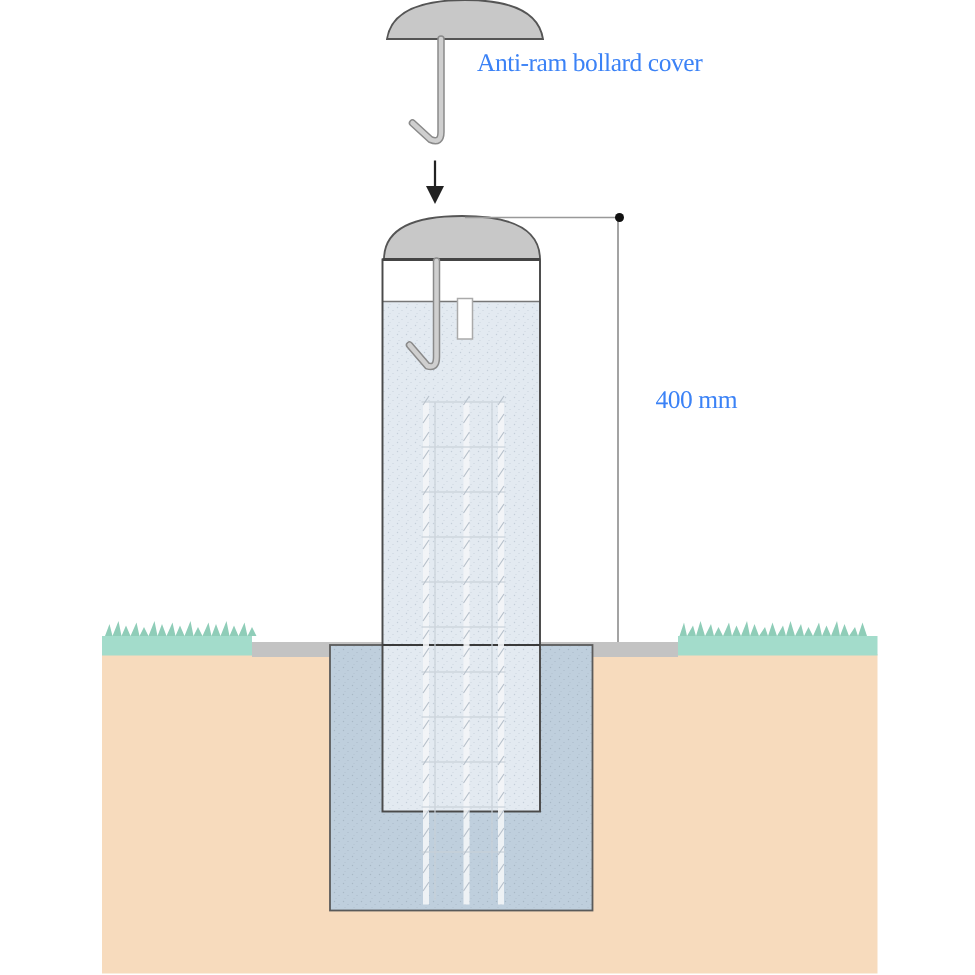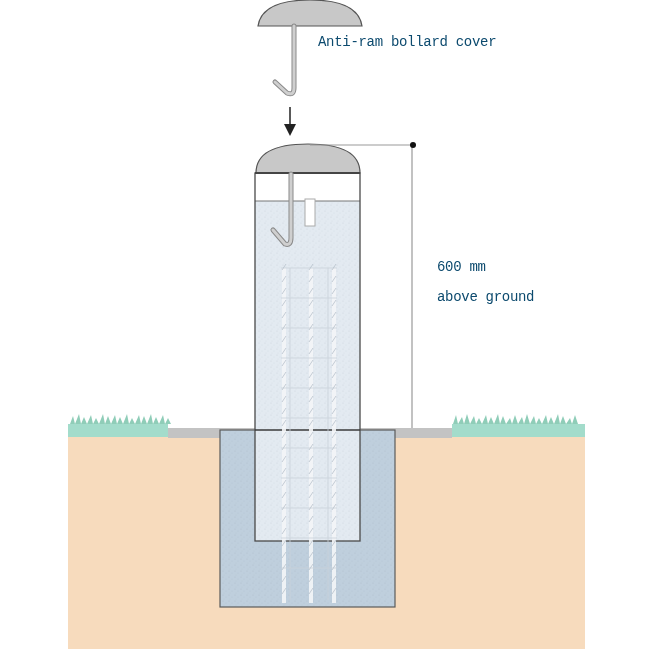--- a/index.html
+++ b/index.html
@@ -1,18 +1,18 @@
 <!DOCTYPE html>
 <html><head>
 <meta charset="utf-8">
 <style>
   html, body { margin:0; padding:0; background:#ffffff; }
   body { width:650px; height:650px; position:relative; overflow:hidden; font-family:"DejaVu Sans", sans-serif; }
   svg { position:absolute; left:0; top:0; }
-  .label { position:absolute; color:#0c4a6e; font-family:Liberation Mono, monospace; font-size:14px; line-height:30px; letter-spacing:-0.3px; }
+  .label { position:absolute; color:#3b82f6; font-family:Liberation Serif, serif; font-size:17px; line-height:30px; letter-spacing:-0.3px; }
 </style>
 </head>
 <body>
 
 <svg width="650" height="650" viewBox="0 0 650 650">
   <defs>
     <pattern id="speckle" width="6" height="6" patternUnits="userSpaceOnUse">
       <rect width="6" height="6" fill="none"></rect>
       <circle cx="1" cy="1" r="0.5" fill="#9aa8b6" opacity="0.6"></circle>
       <circle cx="4" cy="3" r="0.4" fill="#8e9cab" opacity="0.5"></circle>
@@ -100,15 +100,14 @@
   <g>
     <line x1="310" y1="145" x2="413" y2="145" stroke="#999" stroke-width="1"></line>
     <line x1="412" y1="145" x2="412" y2="428" stroke="#999" stroke-width="1.2"></line>
     <circle cx="413" cy="145" r="3" fill="#111"></circle>
   </g>
 </svg>
 
 <div class="label" style="left:318px; top:27px;">Anti-ram bollard cover</div>
 
 <div style="position:absolute; left:437px; top:252px;">
-  <div class="label" style="position:static;">600 mm</div>
-  <div class="label" style="position:static;">above ground</div>
+  <div class="label" style="position:static;">400 mm</div>
 </div>
 
 </body></html>

